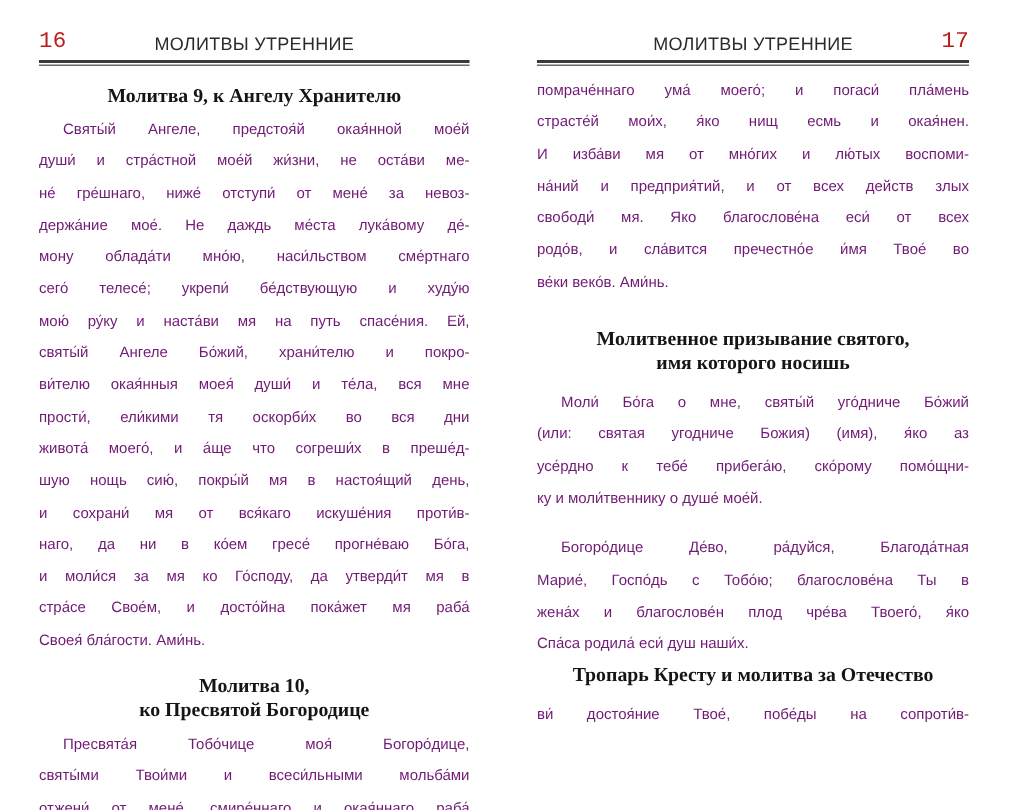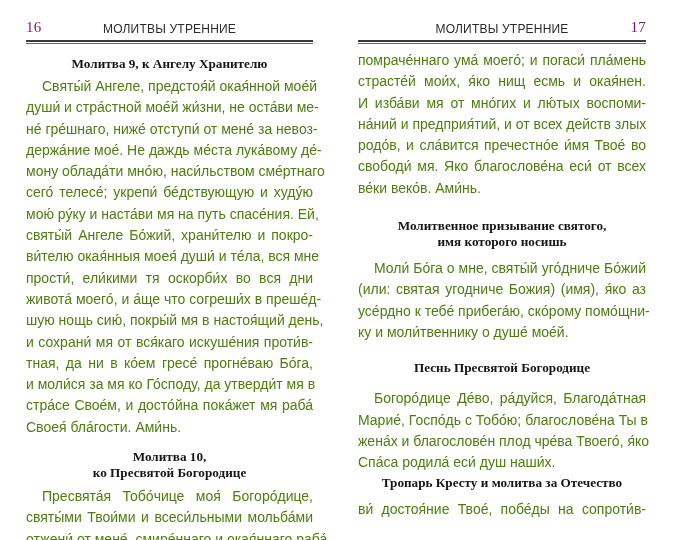--- a/index.html
+++ b/index.html
@@ -43,23 +43,23 @@
       align-items: flex-end;
       justify-content: center;
       font-family: "Liberation Sans", "DejaVu Sans", sans-serif;
       font-size: 12px;
       letter-spacing: 0.2px;
       color: #2a2a2a;
     }
     .running-head .page-num {
       position: absolute;
       bottom: 0;
-      font-family: Liberation Serif, serif;
+      font-family: Liberation Mono, monospace;
       font-size: 15px;
-      color: #701a75;
+      color: #b91c1c;
       text-align: right;
     }
     .page-left .running-head .page-num { left: 0; }
     .page-right .running-head .page-num { right: 0; }
     .head-rule {
       margin-top: 4px;
       height: 4px;
       border-top: 2px solid #3a3a3a;
       border-bottom: 1px solid #6a6a6a;
       box-sizing: border-box;
@@ -67,23 +67,23 @@
     .heading {
       font-family: "Liberation Serif", "DejaVu Serif", serif;
       font-weight: bold;
       text-align: center;
       font-size: 13.2px;
       line-height: 16px;
       color: #151515;
     }
     .text {
       font-family: "Liberation Sans", "DejaVu Sans", sans-serif;
-      font-size: 14px;
+      font-size: 10px;
       line-height: 21.3px;
-      color: #4d7c0f;
+      color: #701a75;
       text-align: justify;
     }
     .text .line {
       display: block;
       white-space: nowrap;
       text-align-last: justify;
       text-align: justify;
     }
     .text .line.last { text-align-last: left; }
     .text .line.indent { padding-left: 16px; }
@@ -110,21 +110,21 @@
       <span class="line">держа́ние мое́. Не даждь ме́ста лука́вому де́-</span>
       <span class="line">мону облада́ти мно́ю, наси́льством сме́ртнаго</span>
       <span class="line">сего́ телесе́; укрепи́ бе́дствующую и худу́ю</span>
       <span class="line">мою́ ру́ку и наста́ви мя на путь спасе́ния. Ей,</span>
       <span class="line">святы́й Ангеле Бо́жий, храни́телю и покро-</span>
       <span class="line">ви́телю окая́нныя моея́ души́ и те́ла, вся мне</span>
       <span class="line">прости́, ели́кими тя оскорби́х во вся дни</span>
       <span class="line">живота́ моего́, и а́ще что согреши́х в преше́д-</span>
       <span class="line">шую нощь сию́, покры́й мя в настоя́щий день,</span>
       <span class="line">и сохрани́ мя от вся́каго искуше́ния проти́в-</span>
-      <span class="line">тная, да ни в ко́ем гресе́ прогне́ваю Бо́га,</span>
+      <span class="line">наго, да ни в ко́ем гресе́ прогне́ваю Бо́га,</span>
       <span class="line">и моли́ся за мя ко Го́споду, да утверди́т мя в</span>
       <span class="line">стра́се Свое́м, и досто́йна пока́жет мя раба́</span>
       <span class="line last">Своея́ бла́гости. Ами́нь.</span>
     </div>
 
     <div class="heading" style="margin-top:11px;">
       <div>Молитва 10,</div>
       <div>ко Пресвятой Богородице</div>
     </div>
     <div class="text" style="margin-top:5px;">
@@ -140,39 +140,36 @@
       <span>МОЛИТВЫ УТРЕННИЕ</span>
       <span class="page-num">17</span>
     </div>
     <div class="head-rule"></div>
 
     <div class="text" style="margin-top:6px;">
       <span class="line">помраче́ннаго ума́ моего́; и погаси́ пла́мень</span>
       <span class="line">страсте́й мои́х, я́ко нищ есмь и окая́нен.</span>
       <span class="line">И изба́ви мя от мно́гих и лю́тых воспоми-</span>
       <span class="line">на́ний и предприя́тий, и от всех действ злых</span>
+      <span class="line">свободи́ мя. Яко благослове́на еси́ от всех</span>
       <span class="line">родо́в, и сла́вится пречестно́е и́мя Твое́ во</span>
-      <span class="line">свободи́ мя. Яко благослове́на еси́ от всех</span>
       <span class="line last">ве́ки веко́в. Ами́нь.</span>
     </div>
 
     <div class="heading" style="margin-top:19px;">
       <div>Молитвенное призывание святого,</div>
       <div>имя которого носишь</div>
     </div>
     <div class="text" style="margin-top:8px;">
       <span class="line indent">Моли́ Бо́га о мне, святы́й уго́дниче Бо́жий</span>
       <span class="line">(или: святая угодниче Божия) (имя), я́ко аз</span>
       <span class="line">усе́рдно к тебе́ прибега́ю, ско́рому помо́щни-</span>
       <span class="line last">ку и моли́твеннику о душе́ мое́й.</span>
     </div>
 
-    <div class="heading" style="margin-top:17px;">
-      <div>Песнь Пресвятой Богородице</div>
-    </div>
     <div class="text" style="margin-top:12px;">
       <span class="line indent">Богоро́дице Де́во, ра́дуйся, Благода́тная</span>
       <span class="line">Марие́, Госпо́дь с Тобо́ю; благослове́на Ты в</span>
       <span class="line">жена́х и благослове́н плод чре́ва Твоего́, я́ко</span>
       <span class="line last">Спа́са родила́ еси́ душ наши́х.</span>
     </div>
 
     <div class="heading" style="margin-top:2px;">
       <div>Тропарь Кресту и молитва за Отечество</div>
     </div>

